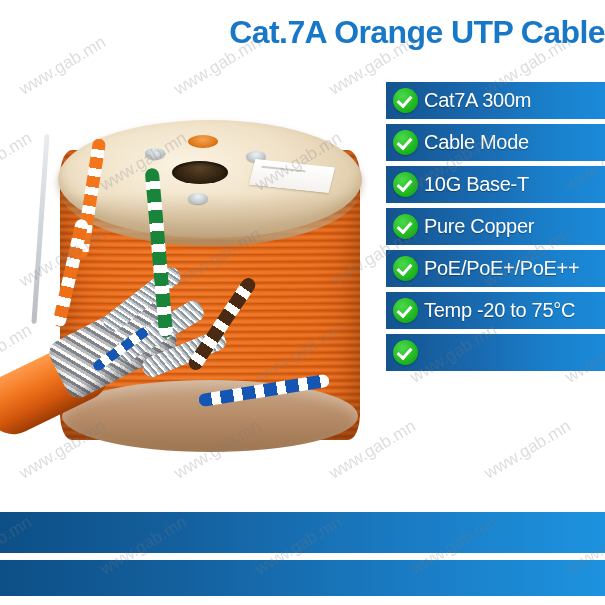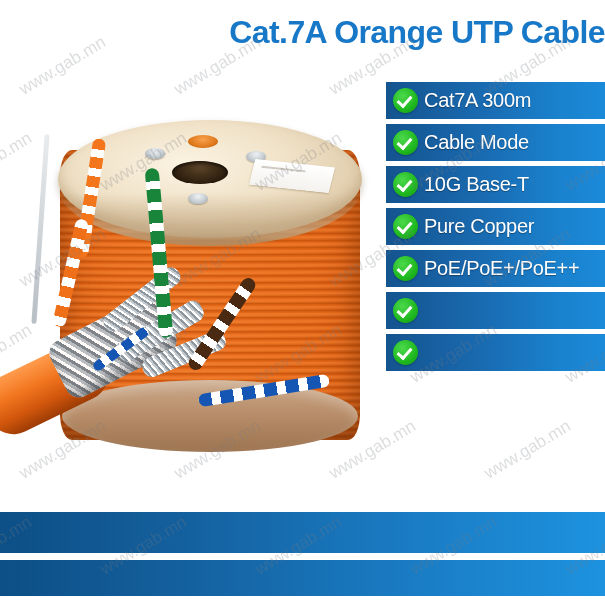--- a/index.html
+++ b/index.html
@@ -315,20 +315,21 @@
     <div class="feature-row">
       <span class="check"></span>
       <span class="feature-label">Pure Copper</span>
     </div>
     <div class="feature-row">
       <span class="check"></span>
       <span class="feature-label">PoE/PoE+/PoE++</span>
     </div>
     <div class="feature-row">
       <span class="check"></span>
+      <span class="feature-label">Temp -20 to 75°C</span>
     </div>
     <div class="feature-row">
       <span class="check"></span>
       <span class="feature-label"></span>
     </div>
   </div>
 
   <div class="bar bar-1"></div>
   <div class="bar bar-2"></div>
 

